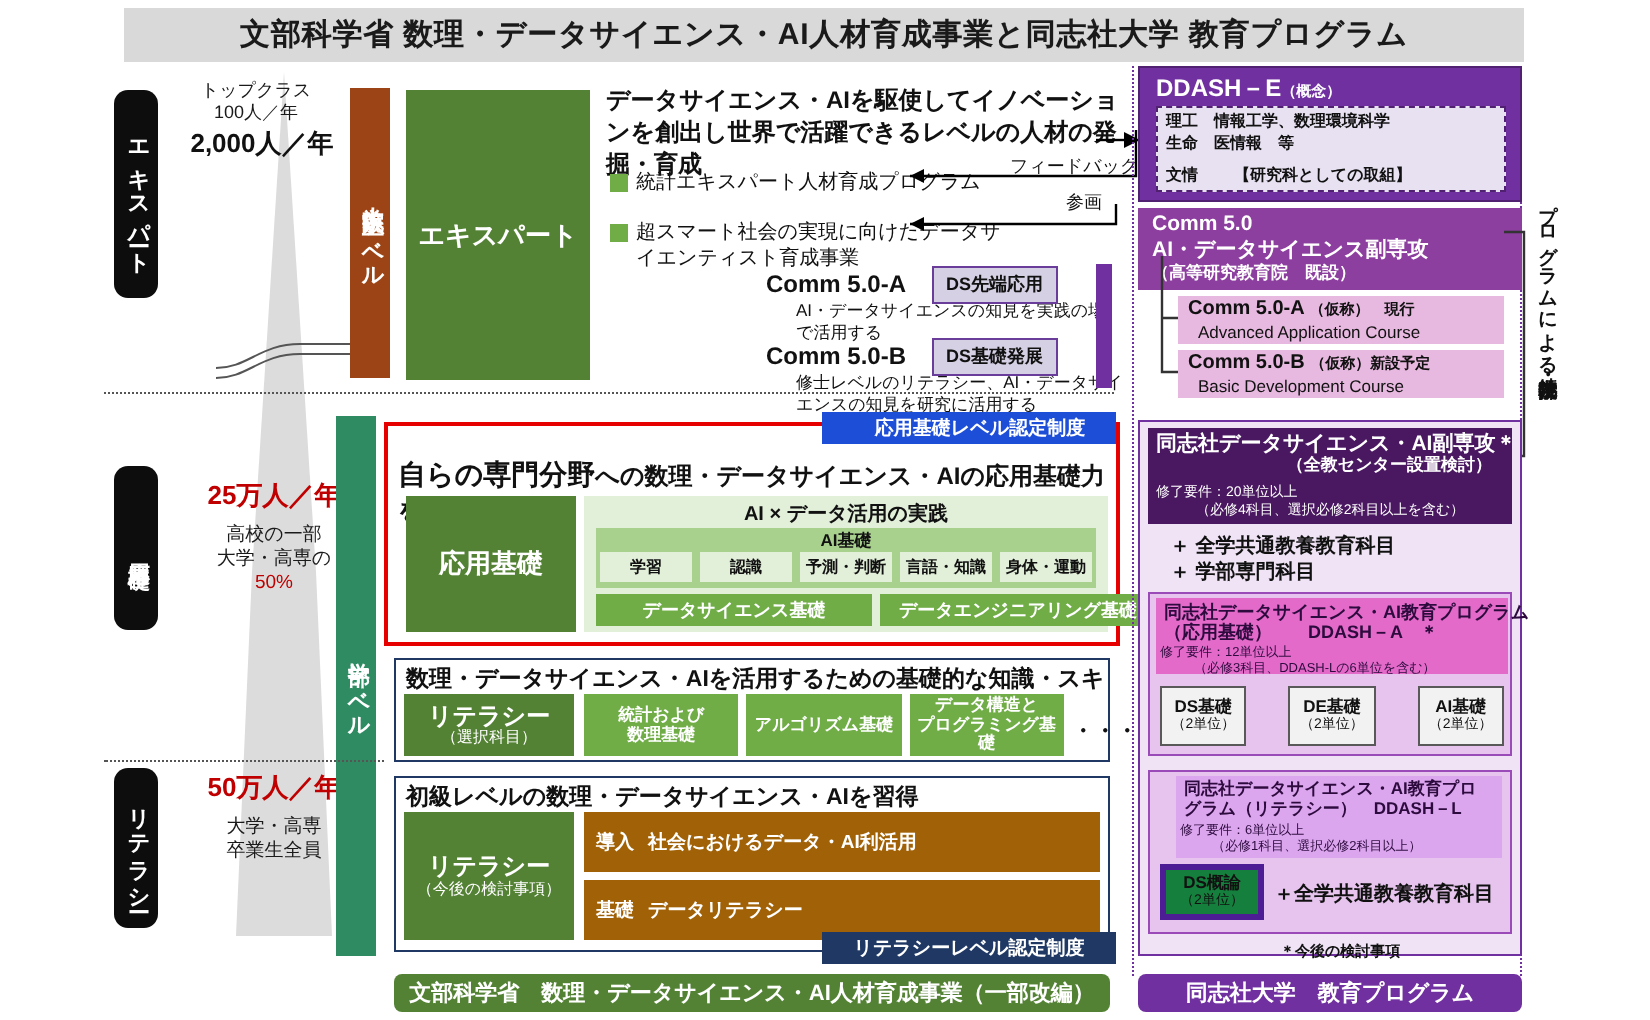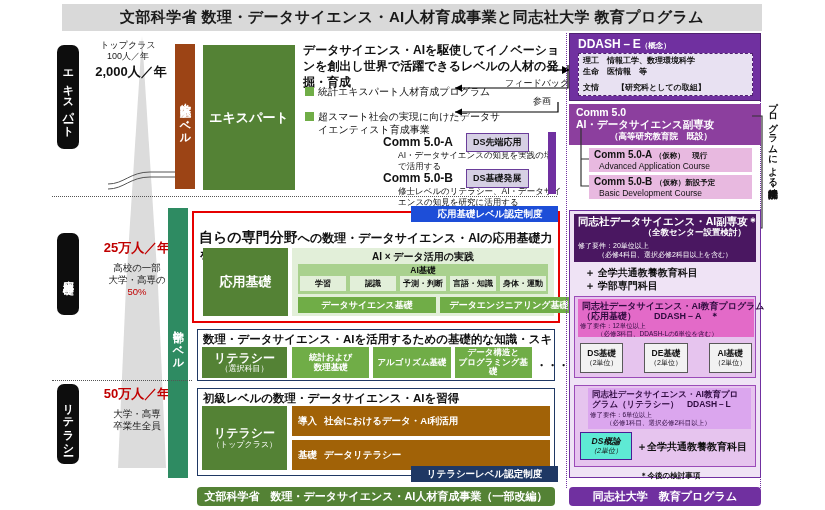--- a/index.html
+++ b/index.html
@@ -154,21 +154,21 @@
   #ddash-e-l2{ position:absolute; left:583px; top:82px; width:168px; font-size:8px;
     font-weight:bold; color:#111; display:flex; }
   #ddash-e-l2 .a{ width:34px; }
 
   #comm50{ position:absolute; left:569px; top:104px; width:192px; height:41px;
     background:#8c3f9e; }
   #comm50-t1{ position:absolute; left:576px; top:106px; font-size:10.5px;
     font-weight:bold; color:#fff; }
   #comm50-t2{ position:absolute; left:576px; top:118px; font-size:10.5px;
     font-weight:bold; color:#fff; }
-  #comm50-t3{ position:absolute; left:576px; top:131px; width:180px; text-align:center;
+  #comm50-t3{ position:absolute; left:576px; top:131px; width:180px; text-align:left;
     font-size:8.5px; font-weight:bold; color:#fff; padding-right:10px; }
 
   #comm50a{ position:absolute; left:589px; top:148px; width:163px; height:24px;
     background:#e8b9e0; }
   #comm50a-t{ position:absolute; left:594px; top:149px; font-size:10px; font-weight:bold; color:#111; }
   #comm50a-t .small{ font-size:7.5px; }
   #comm50a-s{ position:absolute; left:599px; top:161px; font-size:8.5px; color:#111; }
   #comm50b{ position:absolute; left:589px; top:175px; width:163px; height:24px;
     background:#e8b9e0; }
   #comm50b-t{ position:absolute; left:594px; top:176px; font-size:10px; font-weight:bold; color:#111; }
@@ -211,22 +211,22 @@
 
   #ddash-l-wrap{ position:absolute; left:574px; top:385px; width:182px; height:82px;
     background:#e6c4ee; border:1.5px solid #9b4bb8; }
   #ddash-l-head{ position:absolute; left:588px; top:388px; width:163px; height:41px;
     background:#dba6ee; }
   #ddash-l-t1{ position:absolute; left:592px; top:389px; font-size:8.5px; font-weight:bold; color:#2e0b3f; }
   #ddash-l-t2{ position:absolute; left:592px; top:399px; font-size:8.5px; font-weight:bold; color:#2e0b3f; }
   #ddash-l-r1{ position:absolute; left:590px; top:411px; font-size:6.5px; color:#2e0b3f; }
   #ddash-l-r2{ position:absolute; left:606px; top:419px; font-size:6.5px; color:#2e0b3f; }
   #ddash-l-chip{ position:absolute; left:580px; top:432px; width:52px; height:28px;
-    background:#5eead4; border:1px solid #4c1d95; display:flex; flex-direction:column;
-    align-items:center; justify-content:center; line-height:1.15;font-style:italic; }
+    background:#15803d; border:3px solid #4c1d95; display:flex; flex-direction:column;
+    align-items:center; justify-content:center; line-height:1.15; }
   #ddash-l-chip .t{ font-size:8.5px; font-weight:bold; color:#111; }
   #ddash-l-chip .s{ font-size:7px; color:#111; }
   #ddash-l-plus{ position:absolute; left:637px; top:440px; font-size:10px;
     font-weight:bold; color:#111; }
 
   #future-note{ position:absolute; left:640px; top:471px; font-size:7.5px;
     font-weight:bold; color:#111; }
 
   
   #footer-mext{ position:absolute; left:197px; top:487px; width:358px; height:19px;
@@ -345,21 +345,21 @@
   </div>
 </div>
 <div id="lit1-dots">・・・</div>
 
 <div id="lit2-outer"></div>
 <div id="lit2-head">
   <span>初級レベル</span><span>の数理・データサイエンス・AIを習得</span>
 </div>
 <div id="lit2-box">
   <span class="t">リテラシー</span>
-  <span class="s">（トップクラス）</span>
+  <span class="s">（今後の検討事項）</span>
 </div>
 <div id="lit2-rows">
   <div class="lrow">
     <span class="tag">導入</span>
       <span>社会におけるデータ・AI利活用</span>
   </div>
   <div class="lrow">
     <span class="tag">基礎</span>
       <span>データリテラシー</span>
   </div>

